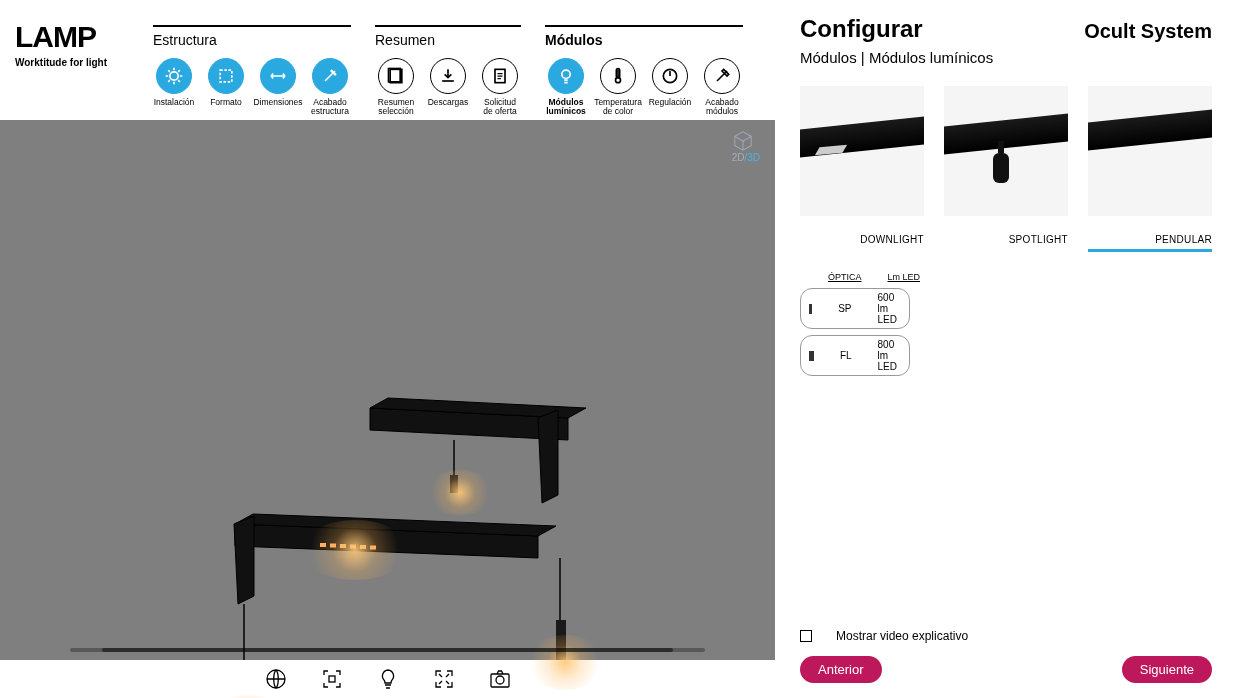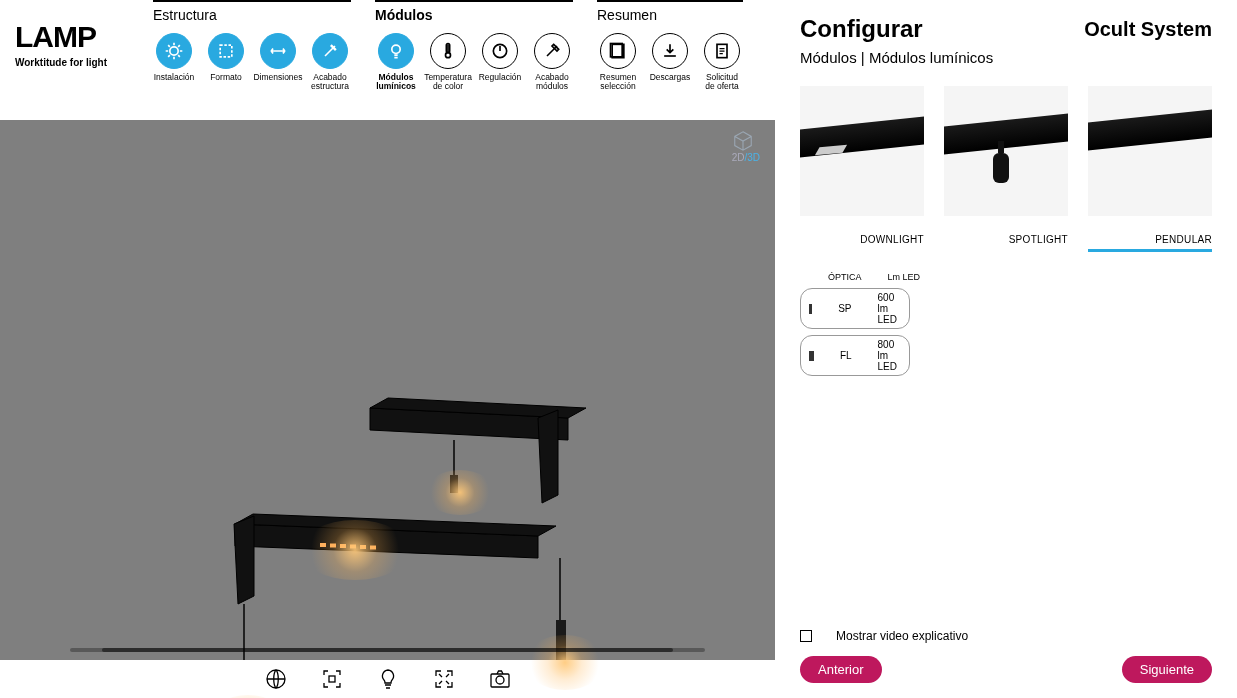--- a/index.html
+++ b/index.html
@@ -7,21 +7,21 @@
 .app { display:flex; height:698px; }
 .left { width:775px; display:flex; flex-direction:column; }
 .right { width:462px; display:flex; flex-direction:column; padding:15px 25px 0 25px; position:relative; }
 
 
 .header { display:flex; height:120px; }
 .logo { width:153px; padding:25px 0 0 15px; }
 .logo-word { font-size:30px; font-weight:900; letter-spacing:-1px; line-height:0.8; }
 .logo-sub { font-size:10px; font-weight:bold; margin-top:8px; }
 
-.stepbar { flex:1; display:flex; gap:24px; }
+.stepbar { flex:1; display:flex; gap:24px; padding-top:25px; }
 .stepgroup { display:flex; flex-direction:column; }
 .stepgroup-title { font-size:14px; padding-bottom:5px; border-top:2px solid #000; padding-top:5px; margin-bottom:5px;}
 .stepgroup-title.bold { font-weight:bold; }
 .step-icons { display:flex; gap:10px; }
 .step { width:42px; display:flex; flex-direction:column; align-items:center; text-align:center; cursor:pointer; }
 .step-circle { width:36px; height:36px; border:1px solid #000; border-radius:50%; display:flex; align-items:center; justify-content:center; margin-bottom:4px;}
 .step-circle.active { background:#29a9e0; border-color:#29a9e0; color:#fff; }
 .step-circle svg { width:20px; height:20px; }
 .step-label { font-size:8.5px; line-height:1.1; }
 .step-label.bold { font-weight:bold; }
@@ -35,32 +35,32 @@
 
 .render { position:absolute; inset:0; }
 .glow { position:absolute; border-radius:50%; background:radial-gradient(circle, rgba(255,200,120,0.9) 0%, rgba(255,180,80,0.25) 35%, transparent 70%); pointer-events:none; }
 
 
 .btoolbar { height:38px; display:flex; gap:30px; align-items:center; justify-content:center; }
 .btoolbar .tool { width:26px; height:26px; display:flex; align-items:center; justify-content:center; cursor:pointer; }
 .btoolbar svg { width:24px; height:24px; stroke:#000; fill:none; stroke-width:1.3; }
 
 
-.rtitle { display:flex; justify-content:space-between; align-items:center; }
+.rtitle { display:flex; justify-content:space-between; align-items:flex-end; }
 .rtitle h1 { font-size:24px; font-weight:bold; }
 .rtitle h2 { font-size:20px; font-weight:bold; }
 .breadcrumb { font-size:15px; margin-top:6px; }
 .cards { display:flex; gap:20px; margin-top:20px; }
 .card { flex:1; display:flex; flex-direction:column; align-items:flex-end; cursor:pointer; padding-bottom:4px;}
 .card-img { width:100%; height:130px; background:#f5f5f5; position:relative; overflow:hidden; display:flex; align-items:center; justify-content:center;}
 .card.selected { border-bottom:3px solid #29a9e0; }
 .card:not(.selected) { border-bottom:3px solid transparent; }
 .card-name { font-size:10px; margin-top:18px; letter-spacing:0.3px; }
 
-.opts-head { display:flex; gap:26px; margin-top:20px; font-size:9px; padding-left:28px;}
+.opts-head { display:flex; gap:26px; margin-top:20px; font-size:9px; padding-left:28px;text-decoration:underline;}
 .opt-row { display:flex; align-items:center; gap:26px; border:1px solid #999; border-radius:12px; padding:3px 12px 3px 8px; margin-top:6px; width:110px; font-size:10px; cursor:pointer;}
 .opt-chk { width:10px; height:10px; border:1px solid #333; background:#333; }
 
 .show-video { position:absolute; bottom:55px; left:25px; display:flex; align-items:center; gap:24px; font-size:12px;}
 .show-video .cb { width:12px; height:12px; border:1.5px solid #000; }
 
 .nav-btns { position:absolute; bottom:15px; left:25px; right:25px; display:flex; justify-content:space-between;}
 .btn { background:#be185d; color:#fff; border:none; border-radius:14px; padding:6px 18px; font-size:13px; cursor:pointer;}
 
 
@@ -112,20 +112,52 @@
                   <svg viewBox="0 0 24 24">
                     <path d="M6 18L18 6" stroke="currentColor" stroke-width="2"></path>
                     <path d="M14 4l6 6-2 2-6-6z" fill="currentColor"></path>
                   </svg>
                 </div>
                 <div class="step-label">Acabado estructura</div>
               </div>
             </div>
           </div>
           <div class="stepgroup">
+            <div class="stepgroup-title">Resumen</div>
+            <div class="step-icons">
+              <div class="step">
+                <div class="step-circle" style="color: rgb(0, 0, 0);">
+                  <svg viewBox="0 0 24 24">
+                    <rect x="5" y="4" width="14" height="16" fill="none" stroke="currentColor" stroke-width="2"></rect>
+                    <rect x="5" y="4" width="14" height="16" fill="none" stroke="currentColor" stroke-width="2" transform="translate(-2,-1)"></rect>
+                  </svg>
+                </div>
+                <div class="step-label">Resumen selección</div>
+              </div>
+              <div class="step">
+                <div class="step-circle" style="color: rgb(0, 0, 0);">
+                  <svg viewBox="0 0 24 24">
+                    <path d="M12 4v10M8 10l4 4 4-4" fill="none" stroke="currentColor" stroke-width="2"></path>
+                    <path d="M5 18h14" stroke="currentColor" stroke-width="2"></path>
+                  </svg>
+                </div>
+                <div class="step-label">Descargas</div>
+              </div>
+              <div class="step">
+                <div class="step-circle" style="color: rgb(0, 0, 0);">
+                  <svg viewBox="0 0 24 24">
+                    <rect x="6" y="4" width="12" height="16" fill="none" stroke="currentColor" stroke-width="2"></rect>
+                    <path d="M9 9h6M9 12h6M9 15h4" stroke="currentColor" stroke-width="1.5"></path>
+                  </svg>
+                </div>
+                <div class="step-label">Solicitud de oferta</div>
+              </div>
+            </div>
+          </div>
+          <div class="stepgroup">
             <div class="stepgroup-title bold">Módulos</div>
             <div class="step-icons">
               <div class="step">
                 <div class="step-circle active" style="color: rgb(255, 255, 255);">
                   <svg viewBox="0 0 24 24">
                     <circle cx="12" cy="10" r="5" fill="none" stroke="currentColor" stroke-width="2"></circle>
                     <path d="M10 17h4M10 20h4" stroke="currentColor" stroke-width="2"></path>
                   </svg>
                 </div>
                 <div class="step-label bold">Módulos lumínicos</div>
@@ -150,52 +182,20 @@
                 <div class="step-label">Regulación</div>
               </div>
               <div class="step">
                 <div class="step-circle" style="color: rgb(0, 0, 0);">
                   <svg viewBox="0 0 24 24">
                     <path d="M6 18L18 6" stroke="currentColor" stroke-width="2"></path>
                     <path d="M14 4l6 6-2 2-6-6z" fill="none" stroke="currentColor" stroke-width="2"></path>
                   </svg>
                 </div>
                 <div class="step-label">Acabado módulos</div>
-              </div>
-            </div>
-          </div>
-          <div class="stepgroup">
-            <div class="stepgroup-title">Resumen</div>
-            <div class="step-icons">
-              <div class="step">
-                <div class="step-circle" style="color: rgb(0, 0, 0);">
-                  <svg viewBox="0 0 24 24">
-                    <rect x="5" y="4" width="14" height="16" fill="none" stroke="currentColor" stroke-width="2"></rect>
-                    <rect x="5" y="4" width="14" height="16" fill="none" stroke="currentColor" stroke-width="2" transform="translate(-2,-1)"></rect>
-                  </svg>
-                </div>
-                <div class="step-label">Resumen selección</div>
-              </div>
-              <div class="step">
-                <div class="step-circle" style="color: rgb(0, 0, 0);">
-                  <svg viewBox="0 0 24 24">
-                    <path d="M12 4v10M8 10l4 4 4-4" fill="none" stroke="currentColor" stroke-width="2"></path>
-                    <path d="M5 18h14" stroke="currentColor" stroke-width="2"></path>
-                  </svg>
-                </div>
-                <div class="step-label">Descargas</div>
-              </div>
-              <div class="step">
-                <div class="step-circle" style="color: rgb(0, 0, 0);">
-                  <svg viewBox="0 0 24 24">
-                    <rect x="6" y="4" width="12" height="16" fill="none" stroke="currentColor" stroke-width="2"></rect>
-                    <path d="M9 9h6M9 12h6M9 15h4" stroke="currentColor" stroke-width="1.5"></path>
-                  </svg>
-                </div>
-                <div class="step-label">Solicitud de oferta</div>
               </div>
             </div>
           </div>
         </div>
     </div>
 
     <div class="viewer">
       <div class="vbadge">
         <svg viewBox="0 0 24 24">
             <path d="M12 2 L21 7 L21 17 L12 22 L3 17 L3 7 Z M3 7 L12 12 L21 7 M12 12 L12 22" fill="none" stroke="#9aa6b2" stroke-width="1.2"></path>

